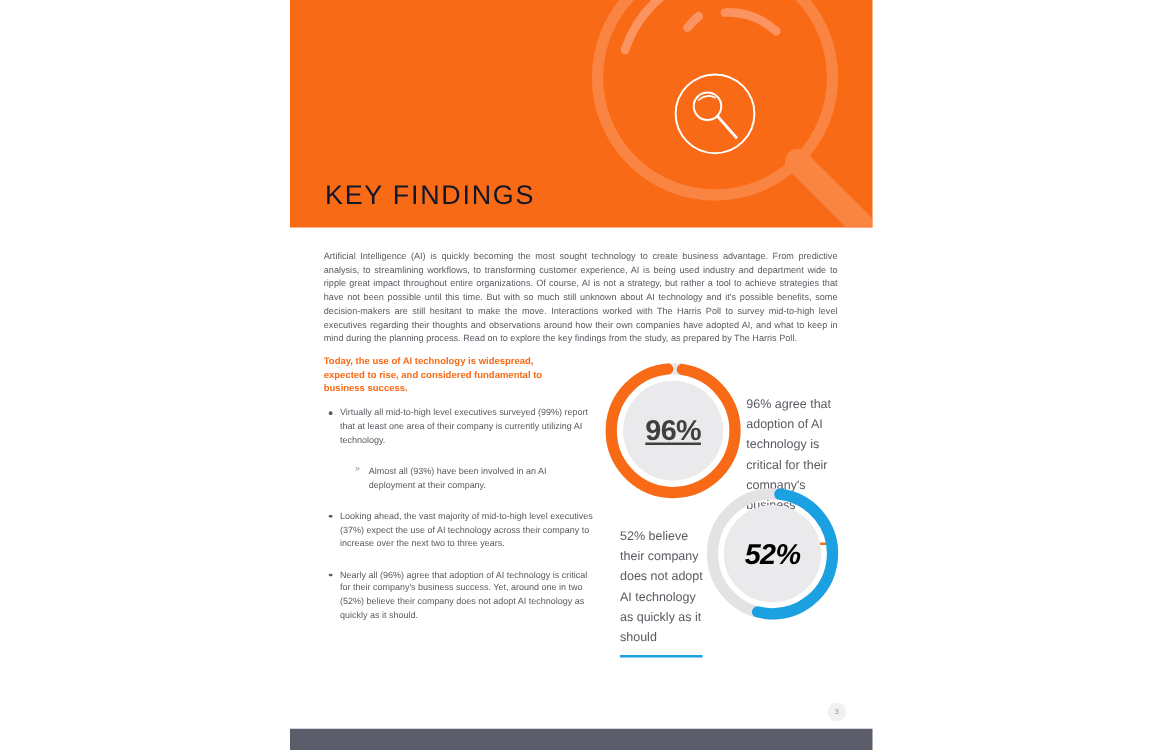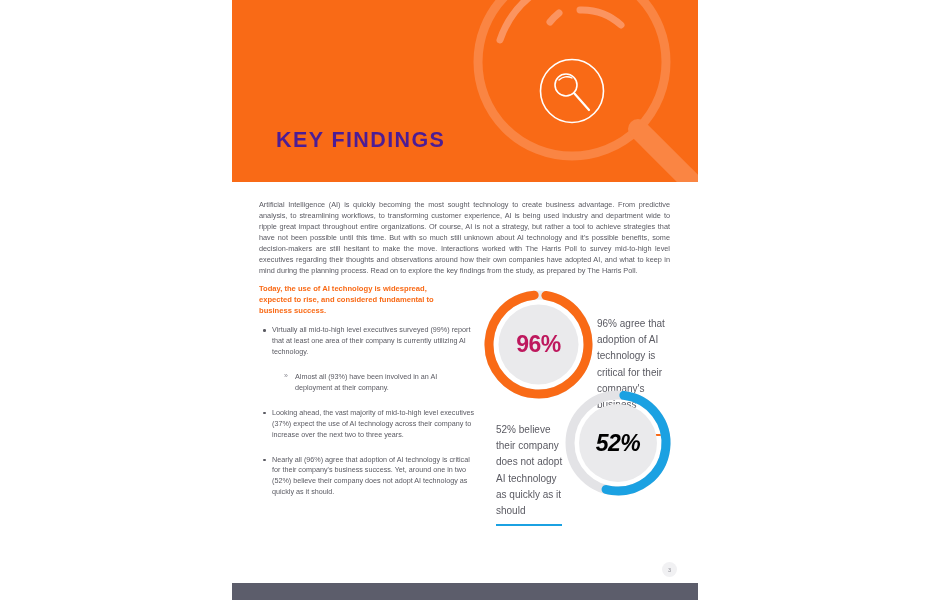--- a/index.html
+++ b/index.html
@@ -38,26 +38,26 @@
     position: absolute;
     left: 0; top: 0;
     width: 466px;
     height: 182px;
     pointer-events: none;
   }
   .hero-title {
     position: absolute;
     left: 28px;
     bottom: 15px;
-    color: #4c1d95;
+    color: #0f172a;
     font-size: 21.5px;
-    font-weight: bold;
+    font-weight: normal;
     letter-spacing: 1.4px;
     line-height: 1;
-    margin: 16px;
+    margin: 0;
   }
 
   
   .intro {
     position: absolute;
     left: 259px;
     top: 199px;
     width: 411px;
     font-size: 7.3px;
     line-height: 1.52;
@@ -132,21 +132,21 @@
     width: 100%;
     height: 100%;
     display: flex;
     align-items: center;
     justify-content: center;
     font-size: 23px;
     font-weight: bold;
     letter-spacing: -0.5px;
   }
   #donut-96 { left: 482px; top: 288px; width: 113px; height: 113px; }
-  #donut-96 .donut-label { color: #be185d; }
+  #donut-96 .donut-label { color: #404040; text-decoration: underline; }
   #donut-52 { left: 563px; top: 388px; width: 110px; height: 110px; }
   #donut-52 .donut-label { color: #000000; font-style: italic; }
 
   .stat-caption {
     position: absolute;
     font-size: 10px;
     line-height: 1.62;
     color: #5a5a62;
   }
   .stat-caption .rule {

